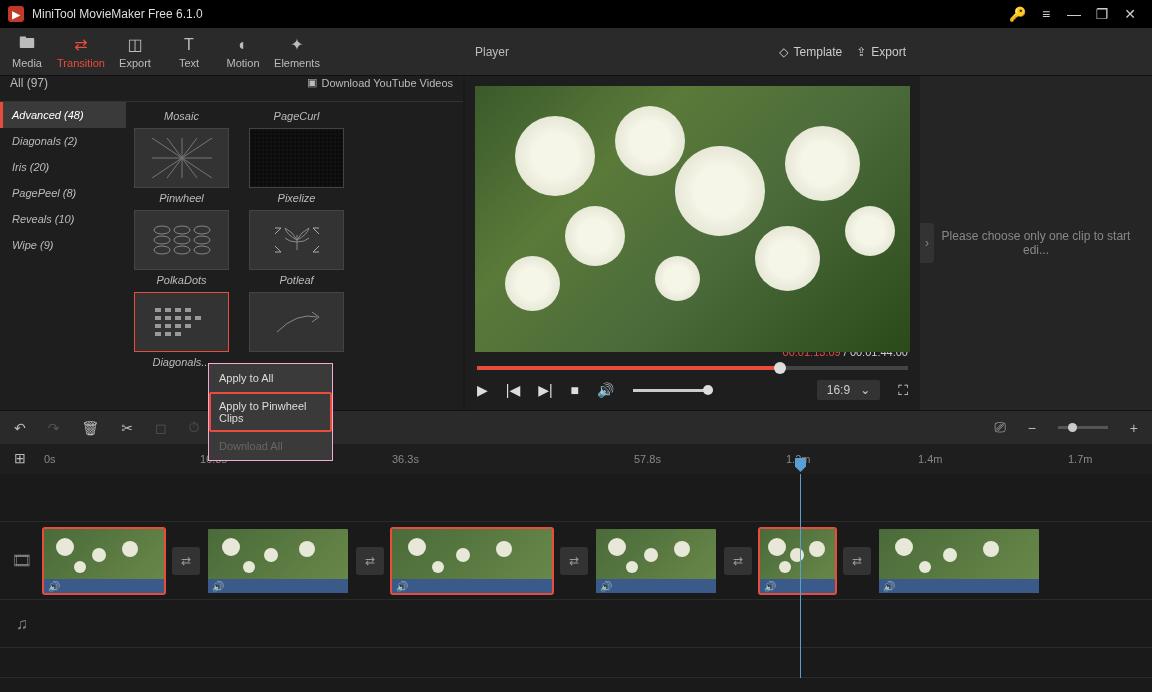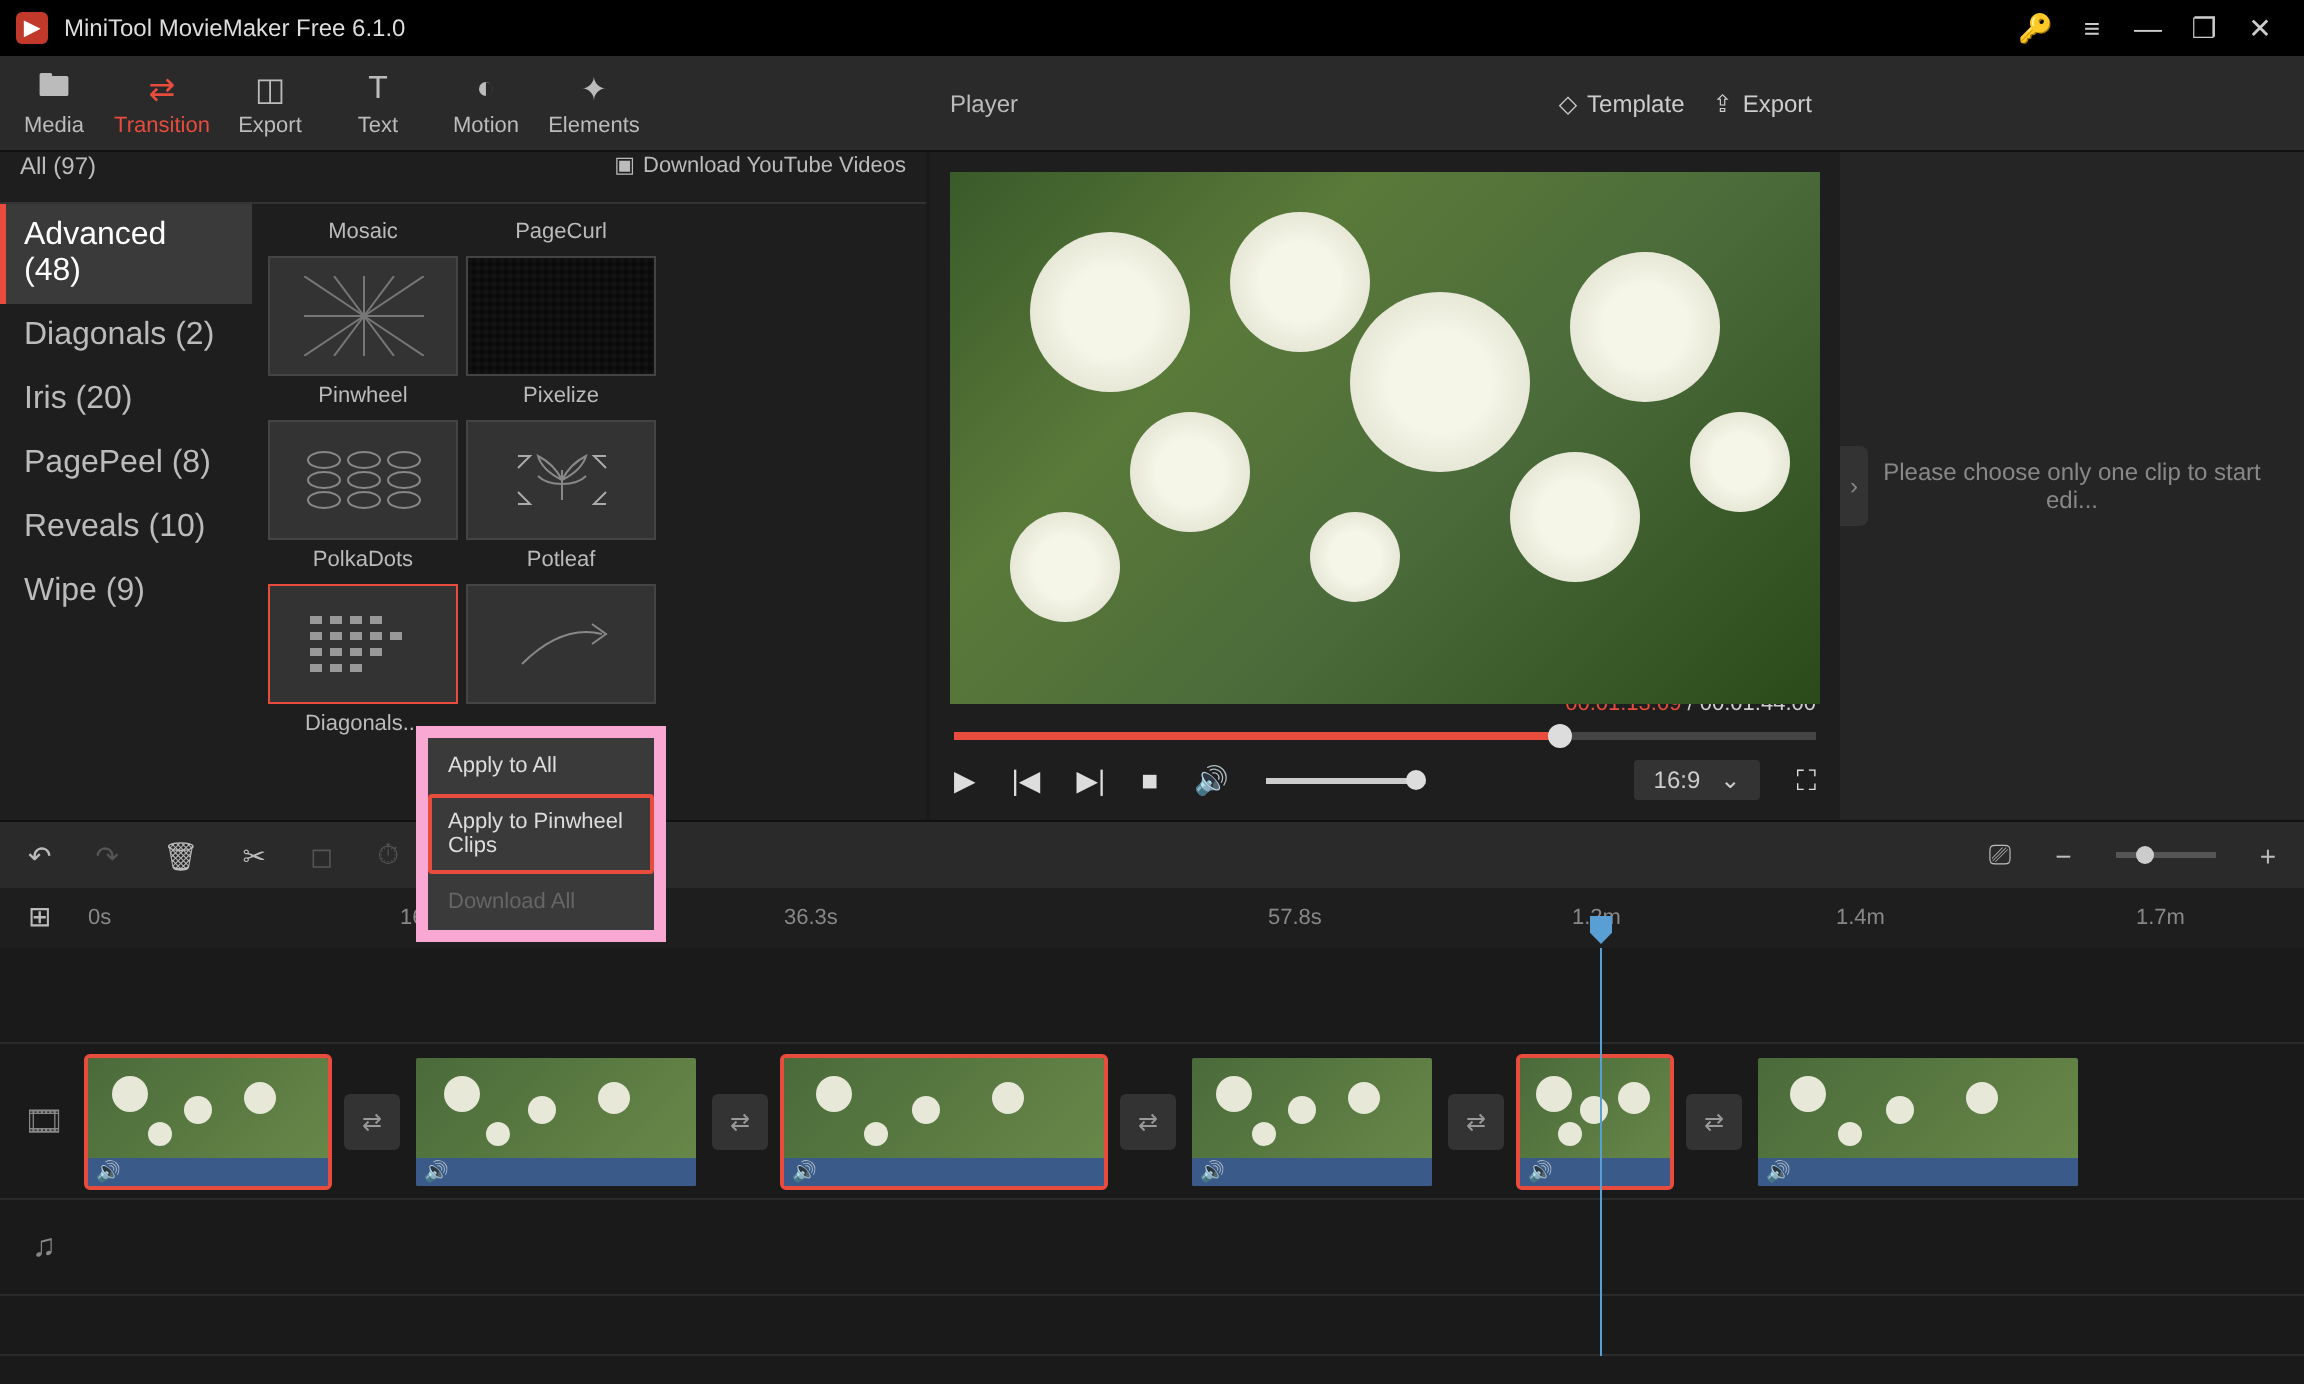--- a/index.html
+++ b/index.html
@@ -18,30 +18,30 @@
 .toolbar .tab .lbl { font-size: 11px; margin-top: 2px; }
 
 .midrow { display: flex; height: 334px; }
 
 .leftcol { width: 463px; display: flex; flex-direction: column; background: #1e1e1e; }
 .cathdr { height: 26px; display: flex; align-items: flex-start; padding: 0 10px; border-bottom: 1px solid #333; }
 .cathdr .all { color: #bbb; cursor:pointer; }
 .cathdr .dl { margin-left: auto; color: #bbb; font-size: 11px; cursor:pointer; display:flex; align-items:center; gap:4px;}
 .catbody { display: flex; flex: 1; overflow: hidden; }
 .catlist { width: 126px; background: #1e1e1e; }
-.catlist .item { padding: 7px 12px; color: #bbb; cursor: pointer; font-size: 16px; }
+.catlist .item { padding: 7px 12px; color: #bbb; cursor: pointer; font-size: 11px; font-style: italic; }
 .catlist .item.active { background: #3a3a3a; border-left: 3px solid #e74c3c; padding-left: 9px; color: #fff; }
 .thumbgrid { flex: 1; padding: 4px 8px; overflow: hidden; position: relative; }
-.thumbrow { display: flex; gap: 4px; }
+.thumbrow { display: flex; gap: 20px; font-style: italic; }
 .tcell { width: 95px; text-align: center; margin-bottom: 6px; }
 .tcell .tbox { width: 95px; height: 60px; background: #333; border: 1px solid #444; display:flex;align-items:center;justify-content:center;color:#777;}
 .tcell .tbox.sel { border: 1px solid #e74c3c; }
 .tcell .tlbl { font-size: 11px; color: #bbb; margin-top: 4px; }
 
-.ctxmenu { position: absolute; left: 208px; top: 363px; background: #3a3a3a; border: 6px solid #f9a8d4; z-index: 100; width: 125px; }
+.ctxmenu { position: absolute; left: 208px; top: 363px; background: #3a3a3a; border: 1px solid #f9a8d4; z-index: 100; width: 125px; }
 .ctxmenu .mi { padding: 8px 10px; color: #ddd; cursor: pointer; font-size: 11px; }
 .ctxmenu .mi.disabled { color: #666; }
 .ctxmenu .mi.hilite { border: 2px solid #e74c3c; padding: 6px 8px; border-radius: 2px; }
 
 .player { width: 455px; background: #1e1e1e; display: flex; flex-direction: column; margin-left: 2px;}
 .playerhdr { height: 48px; display: flex; align-items: center; padding: 0 12px; color: #bbb; margin-top:-48px; position:relative; background:#2a2a2a; border-bottom:1px solid #111;}
 .playerhdr .sp { flex: 1; }
 .playerhdr .pbtn { display: flex; align-items: center; gap: 5px; margin-left: 14px; cursor: pointer; color: #ccc; font-size: 12px;}
 .preview { flex: 1; margin: 10px; background: linear-gradient(135deg, #3a5a2a 0%, #5a7a3a 30%, #4a6a3a 60%, #2a4a1a 100%); position: relative; overflow:hidden;}
 .flower { position:absolute; background: radial-gradient(circle, #f5f5e8 40%, #e8e8d8 70%); border-radius: 50%; }

